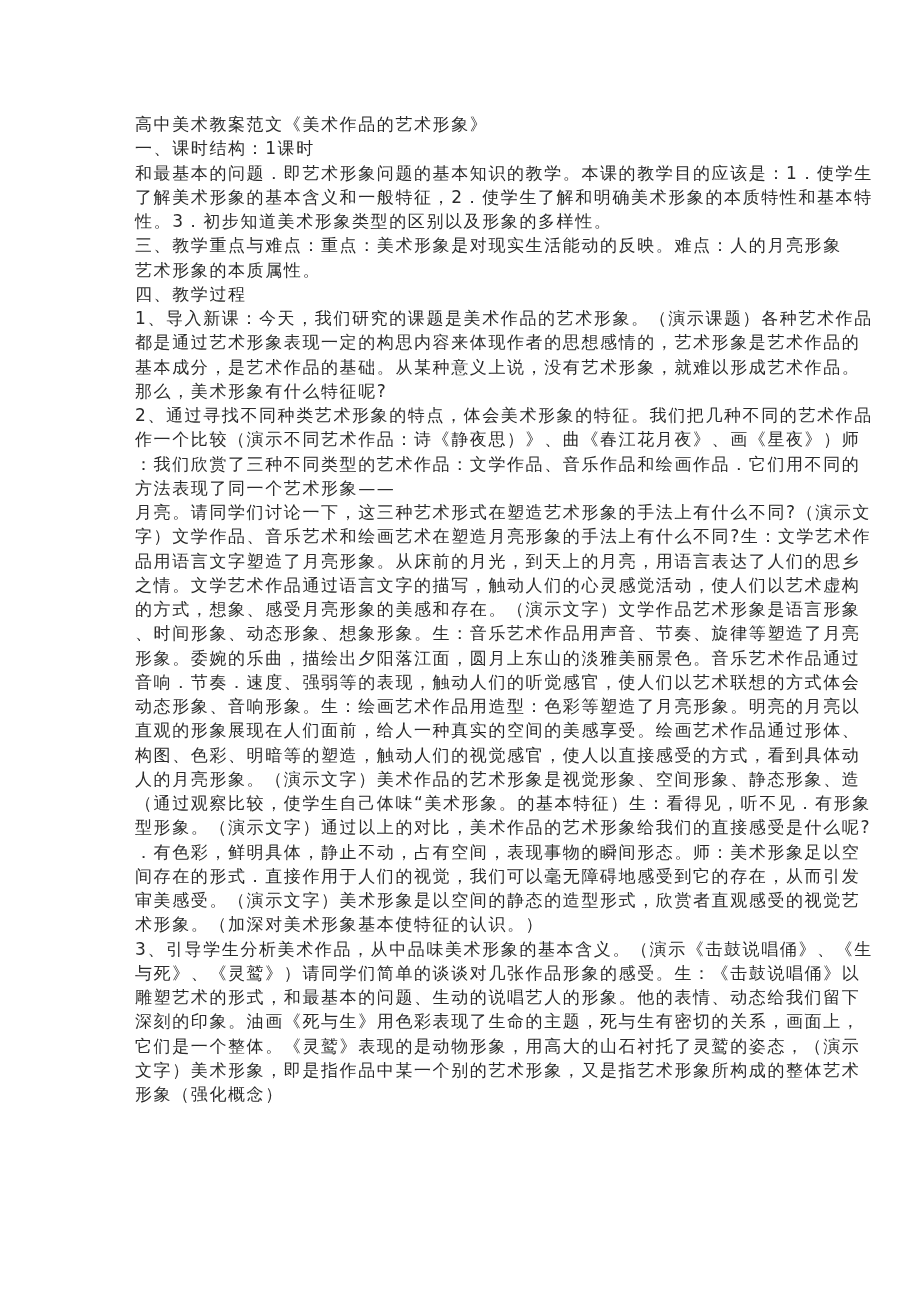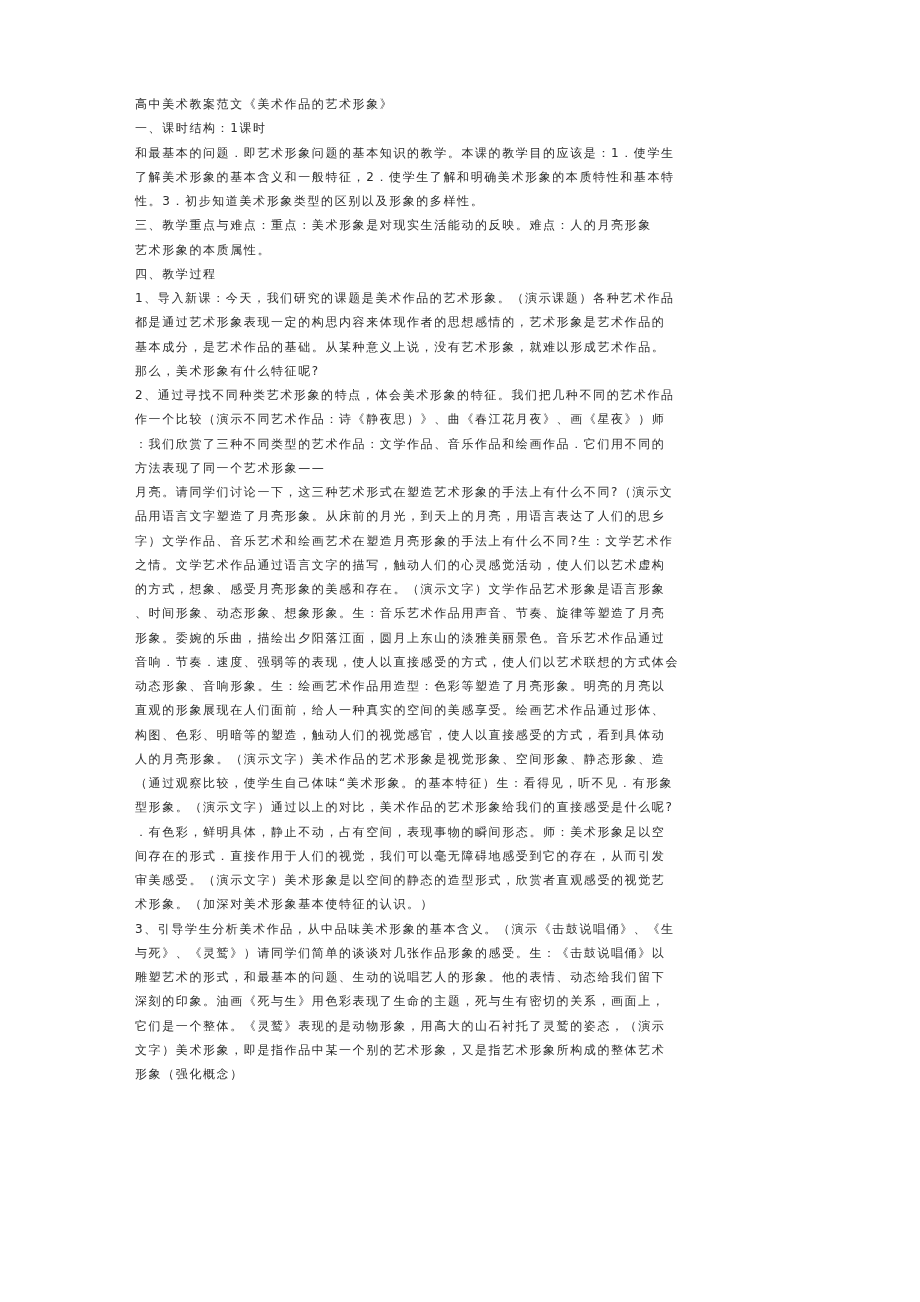--- a/index.html
+++ b/index.html
@@ -9,24 +9,24 @@
   }
   body {
     width: 920px;
     height: 1302px;
     position: relative;
     overflow: hidden;
   }
   .page {
     position: absolute;
     left: 135px;
-    top: 92px;
+    top: 112px;
     width: 660px;
     font-family: "DejaVu Sans", "Liberation Sans", sans-serif;
-    font-size: 12px;
+    font-size: 17px;
     line-height: 24.25px;
     color: #2b2b2b;
     letter-spacing: 1.6px;
   }
   .line {
     display: block;
     white-space: nowrap;
     height: 24.25px;
   }
   .line.indent {
@@ -47,27 +47,27 @@
   <span class="line">四、教学过程</span>
   <span class="line">1、导入新课：今天，我们研究的课题是美术作品的艺术形象。（演示课题）各种艺术作品</span>
   <span class="line">都是通过艺术形象表现一定的构思内容来体现作者的思想感情的，艺术形象是艺术作品的</span>
   <span class="line">基本成分，是艺术作品的基础。从某种意义上说，没有艺术形象，就难以形成艺术作品。</span>
   <span class="line">那么，美术形象有什么特征呢?</span>
   <span class="line">2、通过寻找不同种类艺术形象的特点，体会美术形象的特征。我们把几种不同的艺术作品</span>
   <span class="line">作一个比较（演示不同艺术作品：诗《静夜思）》、曲《春江花月夜》、画《星夜》）师</span>
   <span class="line">：我们欣赏了三种不同类型的艺术作品：文学作品、音乐作品和绘画作品．它们用不同的</span>
   <span class="line">方法表现了同一个艺术形象——</span>
   <span class="line">月亮。请同学们讨论一下，这三种艺术形式在塑造艺术形象的手法上有什么不同?（演示文</span>
+  <span class="line">字）文学作品、音乐艺术和绘画艺术在塑造月亮形象的手法上有什么不同?生：文学艺术作</span>
   <span class="line">品用语言文字塑造了月亮形象。从床前的月光，到天上的月亮，用语言表达了人们的思乡</span>
-  <span class="line">字）文学作品、音乐艺术和绘画艺术在塑造月亮形象的手法上有什么不同?生：文学艺术作</span>
   <span class="line">之情。文学艺术作品通过语言文字的描写，触动人们的心灵感觉活动，使人们以艺术虚构</span>
   <span class="line">的方式，想象、感受月亮形象的美感和存在。（演示文字）文学作品艺术形象是语言形象</span>
   <span class="line">、时间形象、动态形象、想象形象。生：音乐艺术作品用声音、节奏、旋律等塑造了月亮</span>
   <span class="line">形象。委婉的乐曲，描绘出夕阳落江面，圆月上东山的淡雅美丽景色。音乐艺术作品通过</span>
-  <span class="line">音响．节奏．速度、强弱等的表现，使人以直接感受的方式，使人们以艺术联想的方式体会</span>
+  <span class="line">音响．节奏．速度、强弱等的表现，触动人们的听觉感官，使人们以艺术联想的方式体会</span>
   <span class="line">动态形象、音响形象。生：绘画艺术作品用造型：色彩等塑造了月亮形象。明亮的月亮以</span>
   <span class="line">直观的形象展现在人们面前，给人一种真实的空间的美感享受。绘画艺术作品通过形体、</span>
   <span class="line">构图、色彩、明暗等的塑造，触动人们的视觉感官，使人以直接感受的方式，看到具体动</span>
   <span class="line">人的月亮形象。（演示文字）美术作品的艺术形象是视觉形象、空间形象、静态形象、造</span>
   <span class="line">（通过观察比较，使学生自己体味“美术形象。的基本特征）生：看得见，听不见．有形象</span>
   <span class="line">型形象。（演示文字）通过以上的对比，美术作品的艺术形象给我们的直接感受是什么呢?</span>
   <span class="line">．有色彩，鲜明具体，静止不动，占有空间，表现事物的瞬间形态。师：美术形象足以空</span>
   <span class="line">间存在的形式．直接作用于人们的视觉，我们可以毫无障碍地感受到它的存在，从而引发</span>
   <span class="line">审美感受。（演示文字）美术形象是以空间的静态的造型形式，欣赏者直观感受的视觉艺</span>
   <span class="line">术形象。（加深对美术形象基本使特征的认识。）</span>

